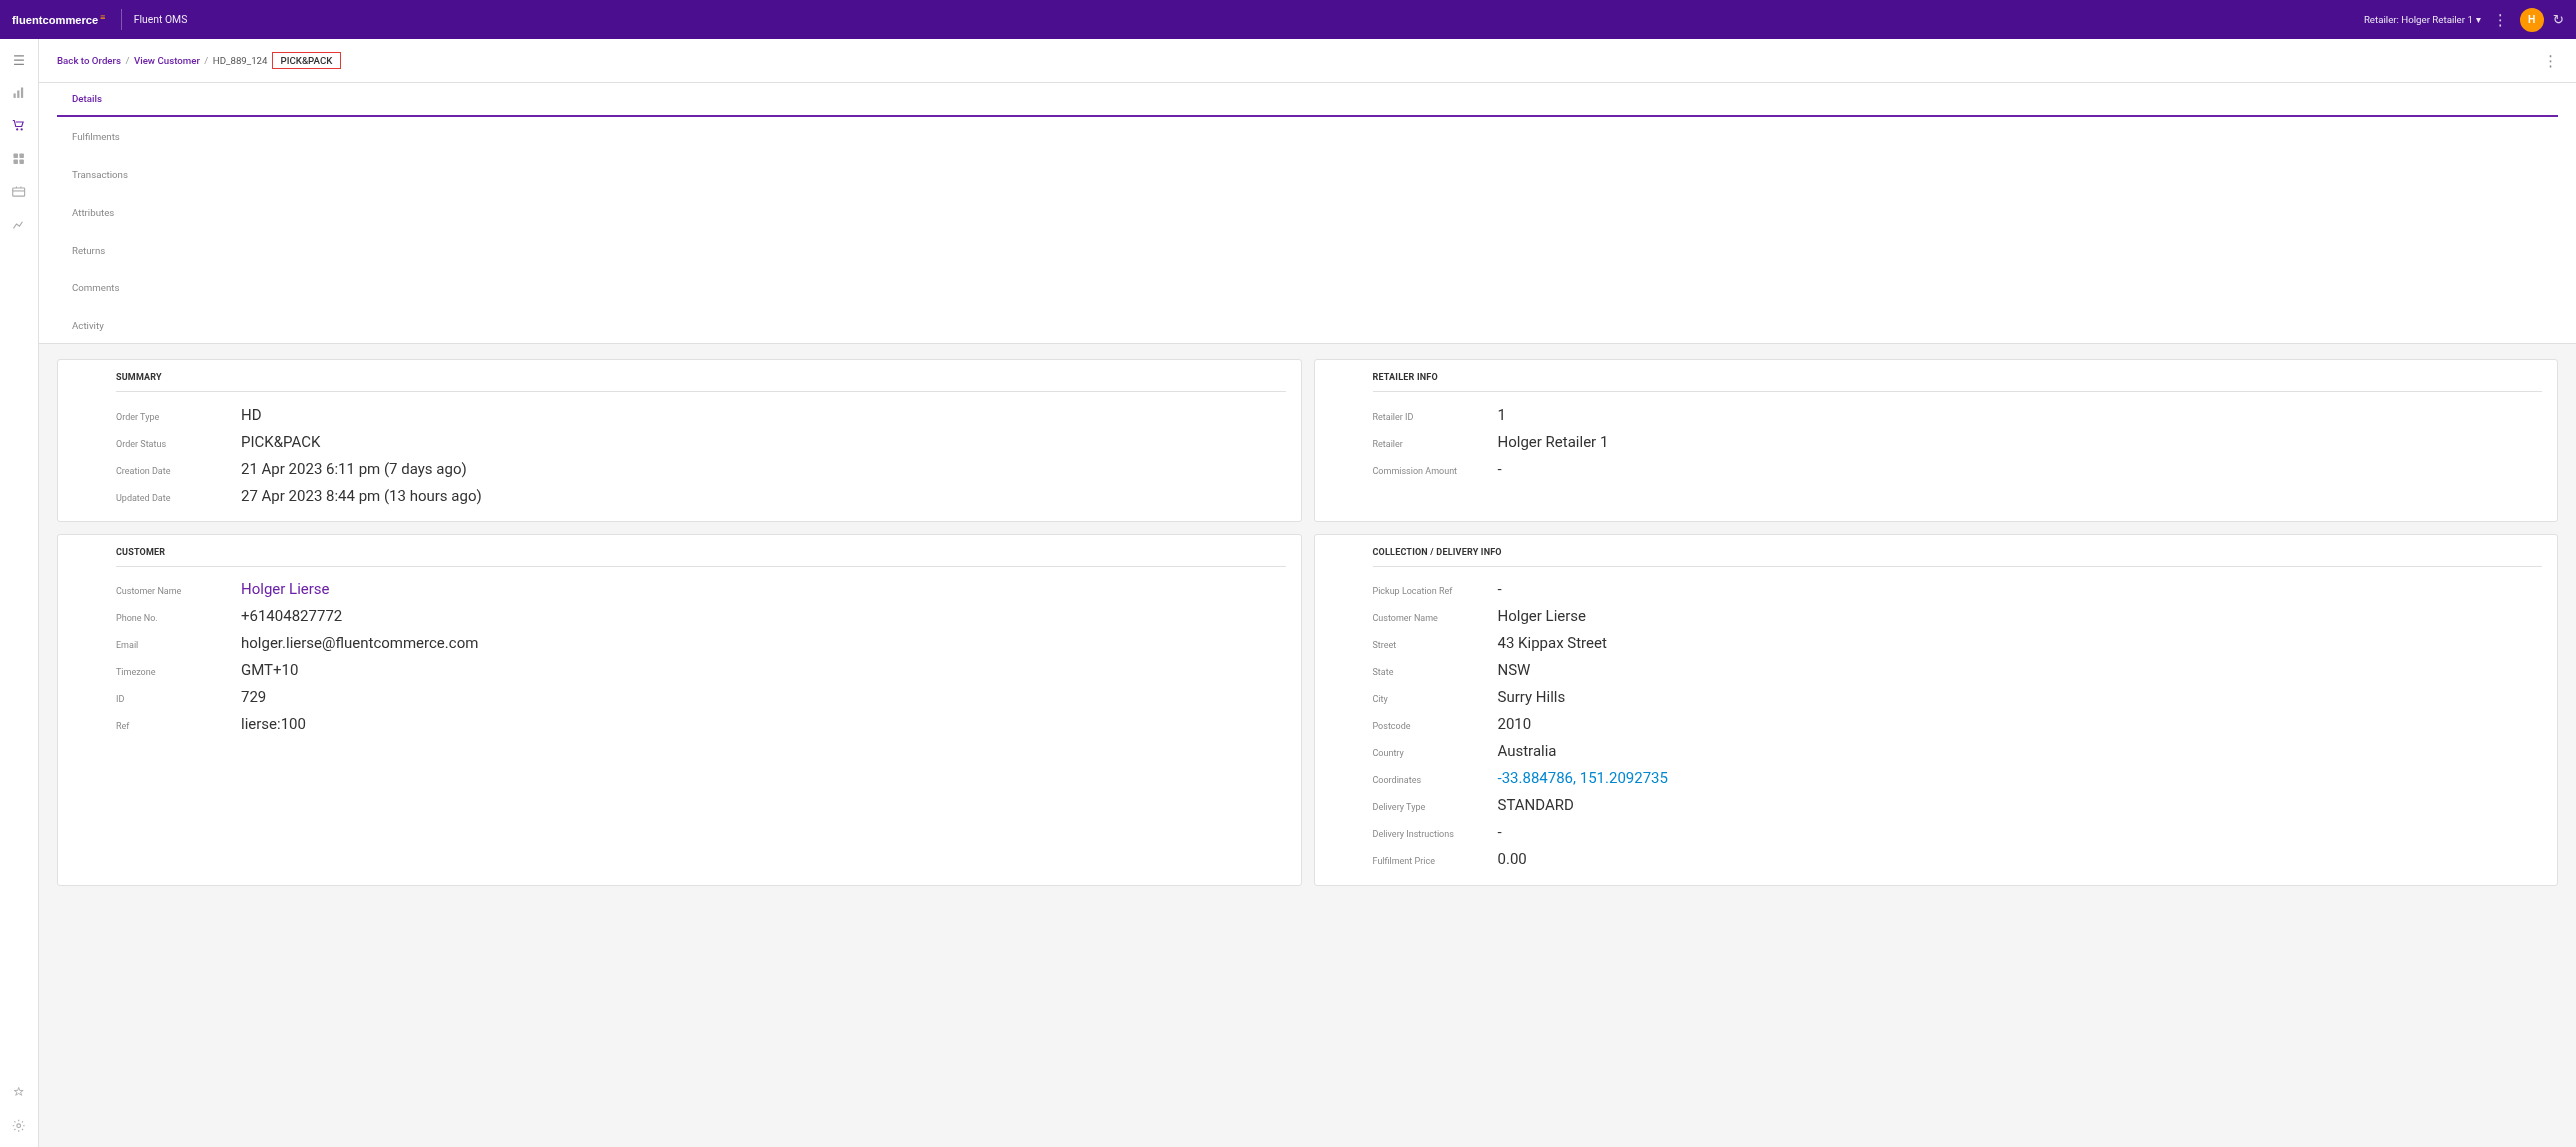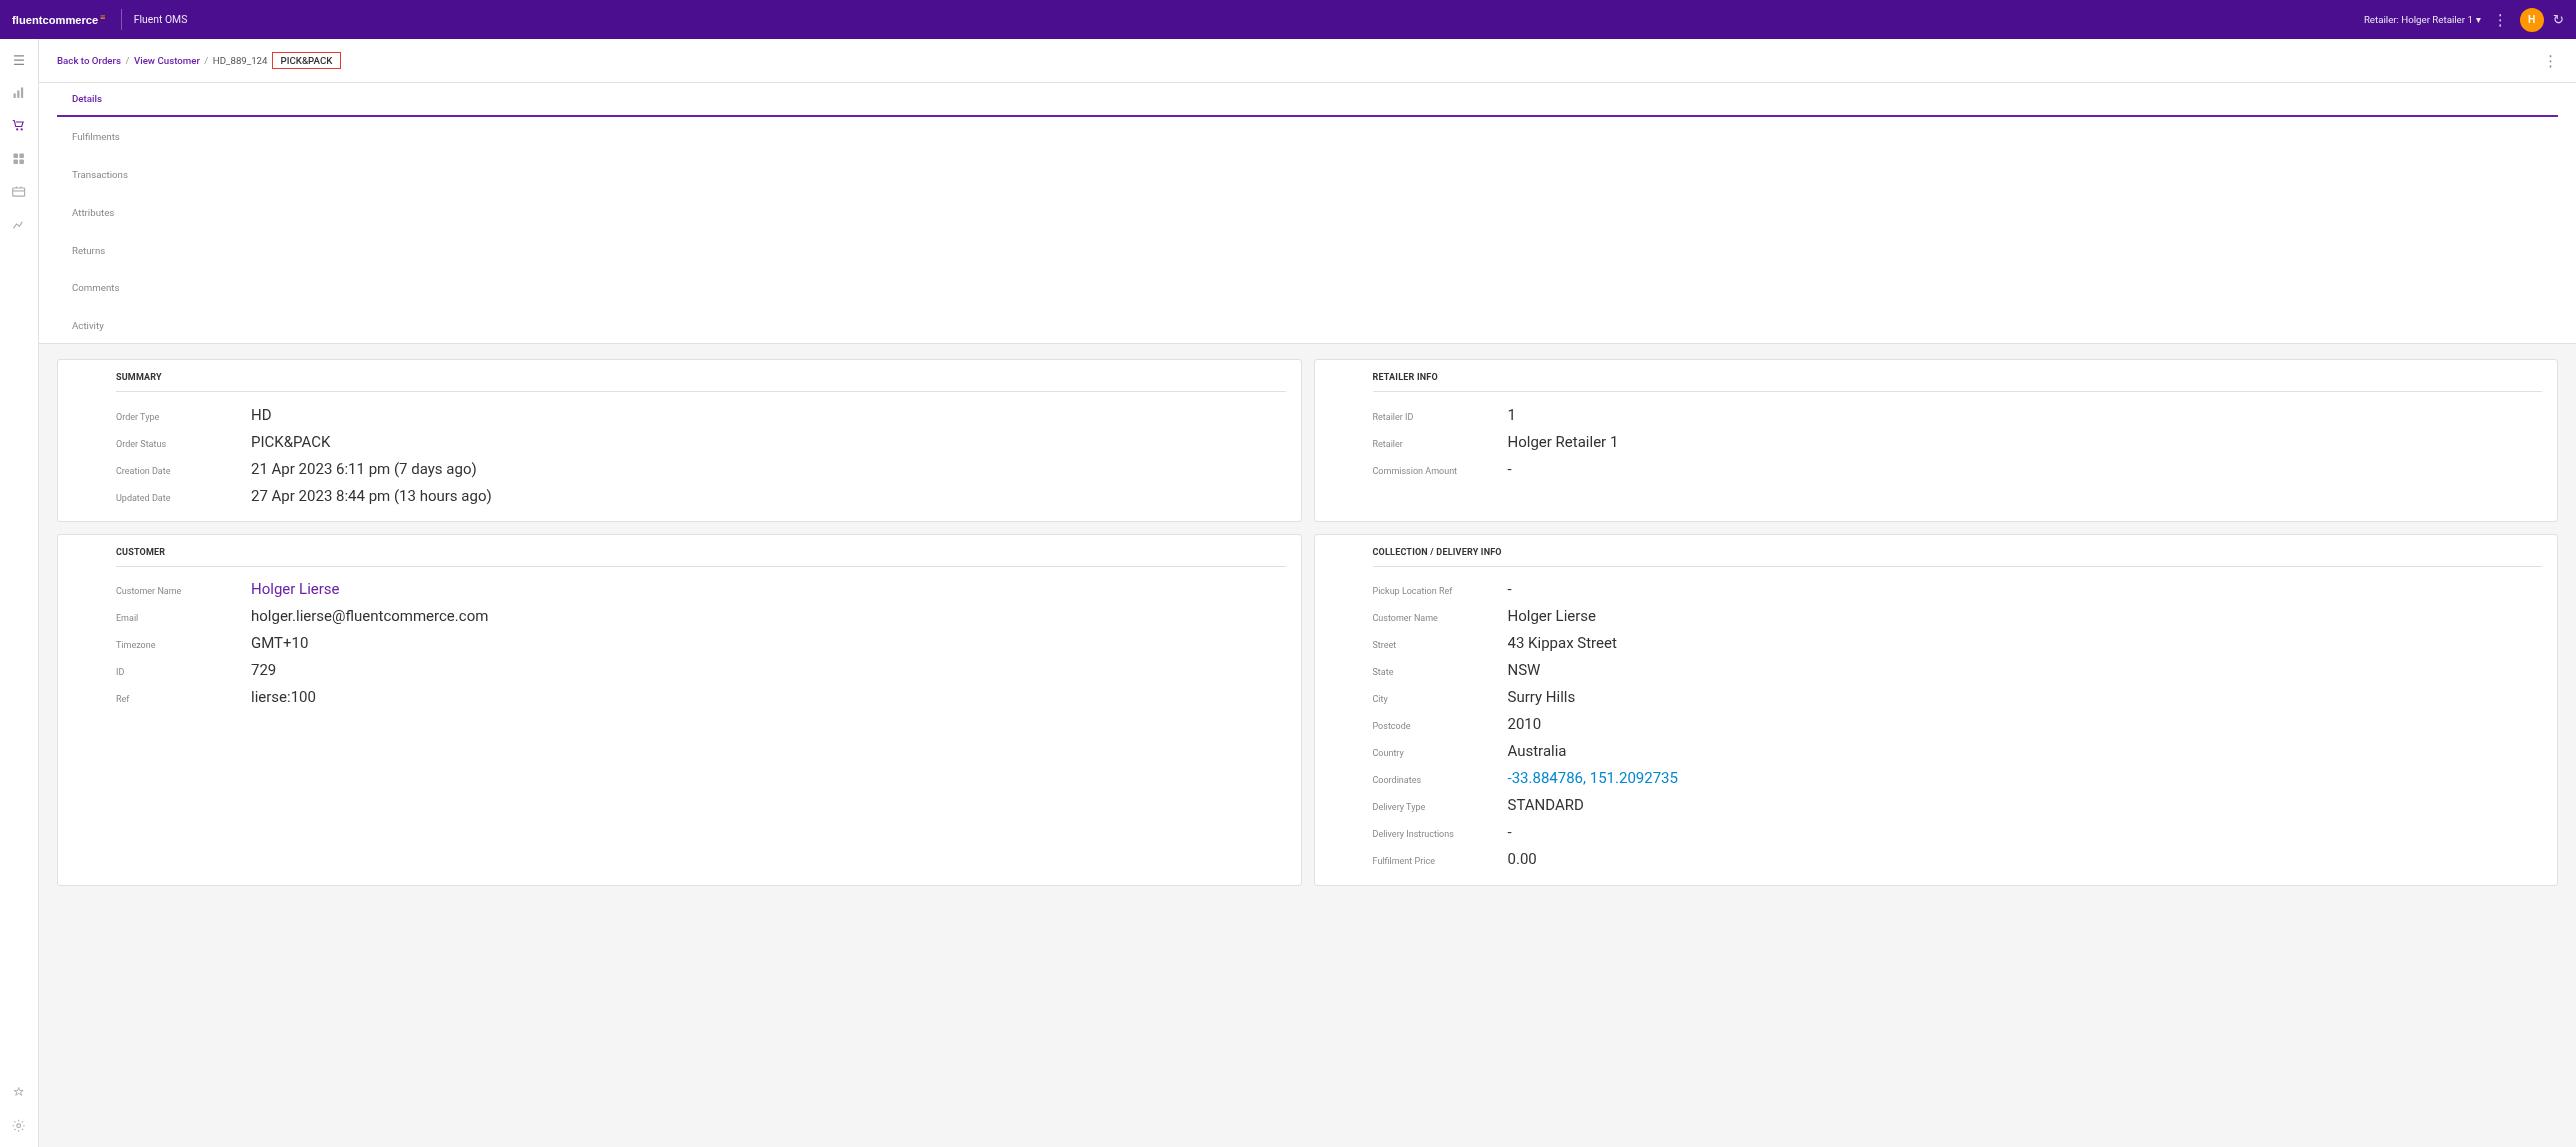--- a/index.html
+++ b/index.html
@@ -149,21 +149,21 @@
       padding: 12px 15px 9px;
       letter-spacing: 0.2px;
       text-transform: uppercase;
     }
     .card-divider { height: 0.7px; background: #e0e0e0; margin: 0 15px; }
 
     .card-body { padding: 9px 15px 12px; }
     .info-row {
       display: grid;
       grid-template-columns: 119px 1fr;
-      gap: 16px;
+      gap: 6px;
       padding: 4.5px 0;
       align-items: baseline;
     }
     .info-label { font-size: 9px; color: #888; }
     .info-value { font-size: 15px; color: #333; }
     .info-value.link { color: #6b21a8; cursor: pointer; }
     .info-value.link-blue { color: #0288d1; cursor: pointer; }
   </style>
 </head>
 <body>
@@ -309,20 +309,24 @@
 
     <div class="card">
       <div class="card-title">CUSTOMER</div>
       <div class="card-divider"></div>
       <div class="card-body">
         <div class="info-row">
           <span class="info-label">Customer Name</span>
           <span class="info-value link">Holger Lierse</span>
         </div>
         <div class="info-row">
+          <span class="info-label">Phone No.</span>
+          <span class="info-value">+61404827772</span>
+        </div>
+        <div class="info-row">
           <span class="info-label">Email</span>
           <span class="info-value">holger.lierse@fluentcommerce.com</span>
         </div>
         <div class="info-row">
           <span class="info-label">Timezone</span>
           <span class="info-value">GMT+10</span>
         </div>
         <div class="info-row">
           <span class="info-label">ID</span>
           <span class="info-value">729</span>

